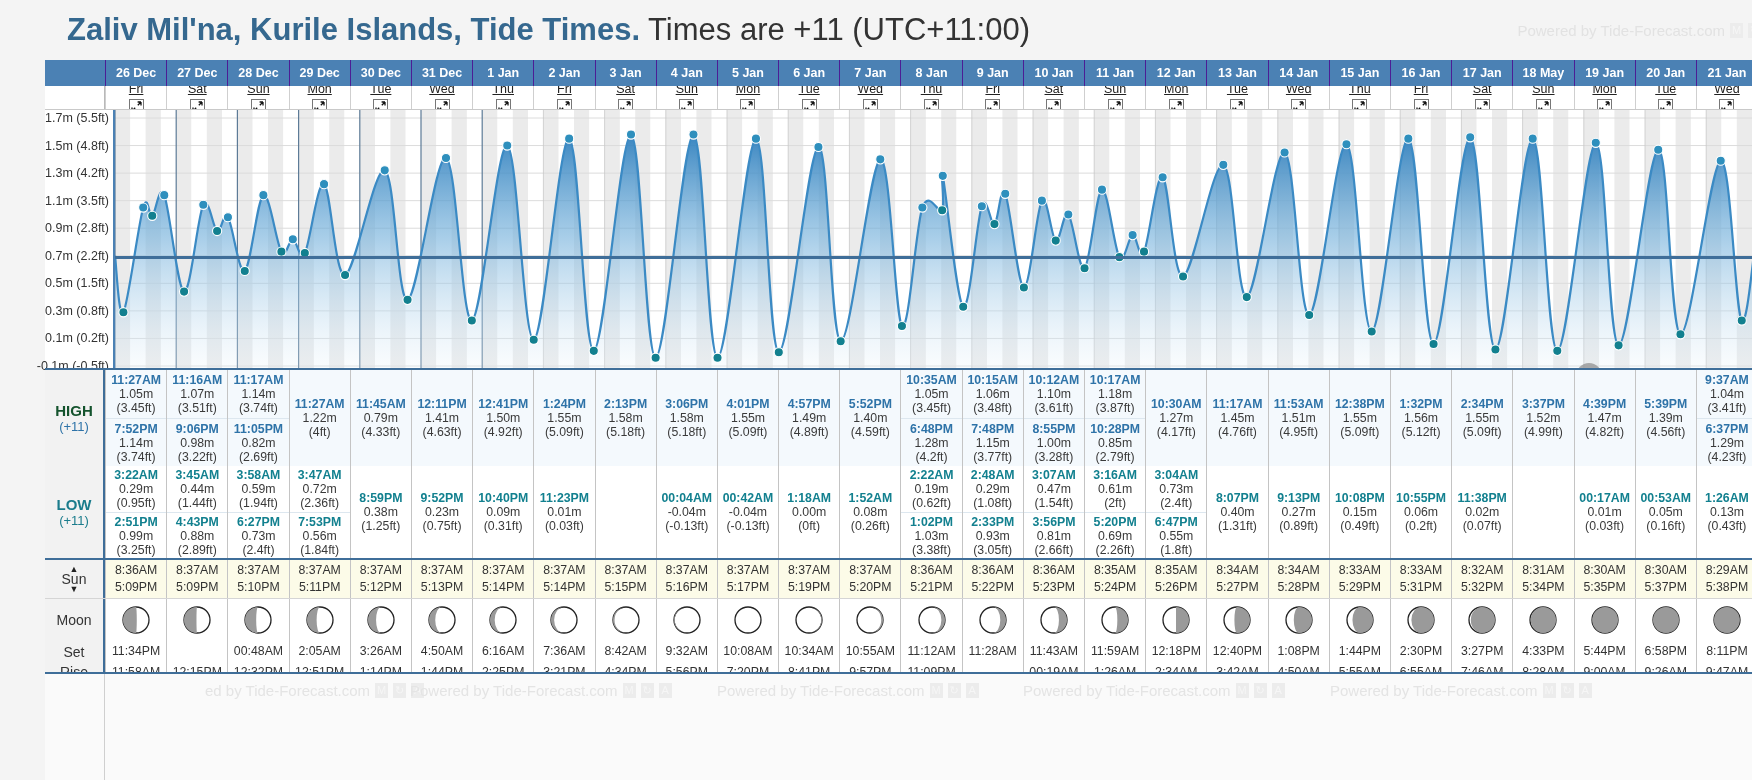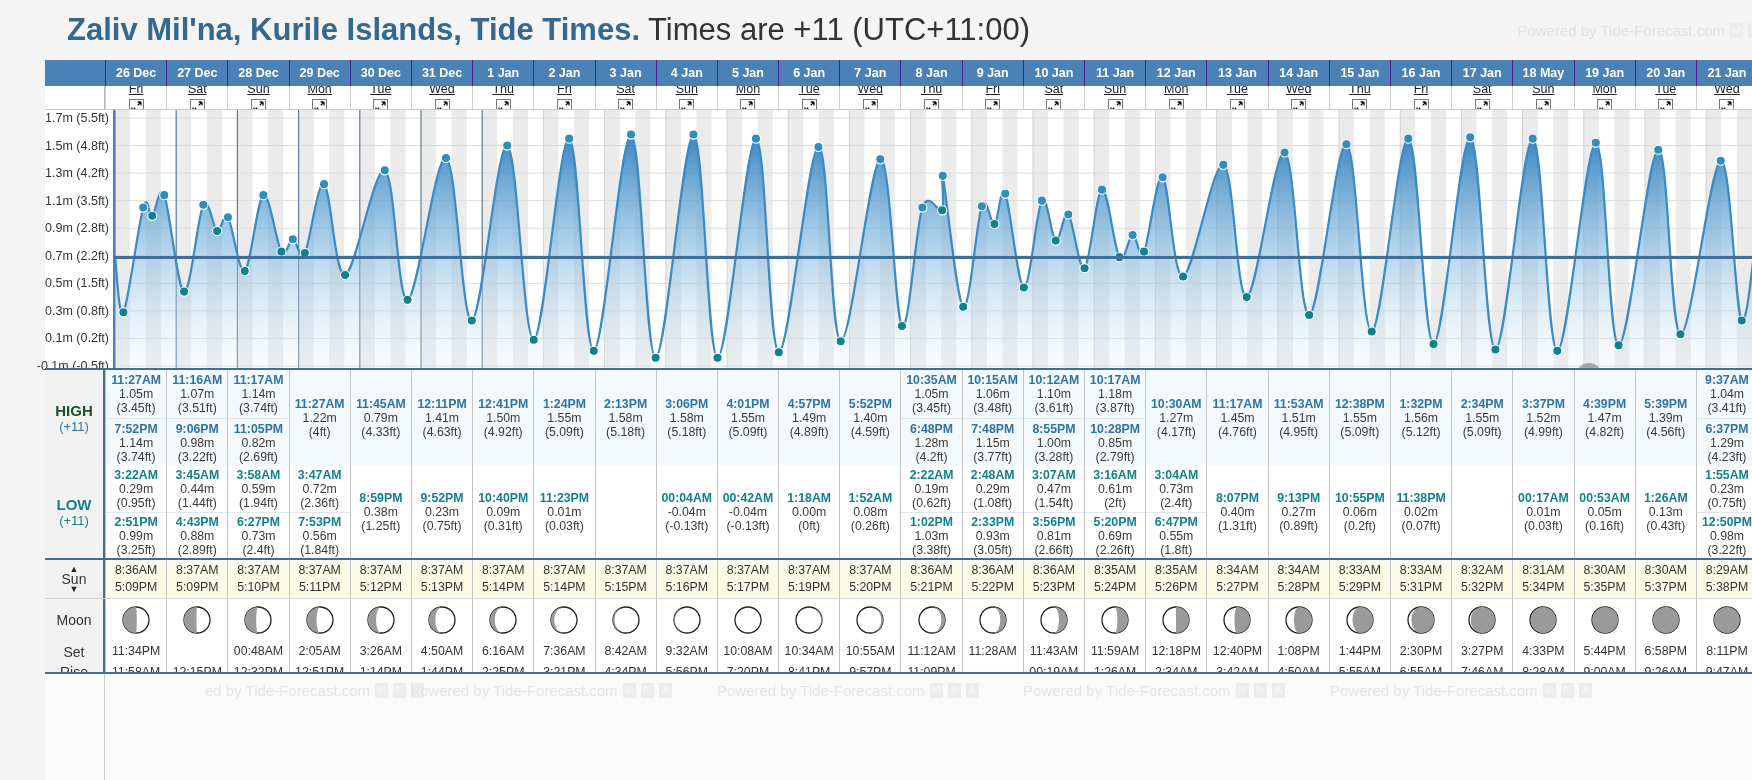--- a/index.html
+++ b/index.html
@@ -1123,20 +1123,27 @@
           </div>
           <div class="cell">
             <div class="ev one">
               <div class="ev-t">9:13PM</div>
               <div class="ev-m">0.27m</div>
               <div class="ev-f">(0.89ft)</div>
             </div>
           </div>
           <div class="cell">
             <div class="ev one">
+              <div class="ev-t">10:08PM</div>
+              <div class="ev-m">0.15m</div>
+              <div class="ev-f">(0.49ft)</div>
+            </div>
+          </div>
+          <div class="cell">
+            <div class="ev one">
               <div class="ev-t">10:55PM</div>
               <div class="ev-m">0.06m</div>
               <div class="ev-f">(0.2ft)</div>
             </div>
           </div>
           <div class="cell">
             <div class="ev one">
               <div class="ev-t">11:38PM</div>
               <div class="ev-m">0.02m</div>
               <div class="ev-f">(0.07ft)</div>

